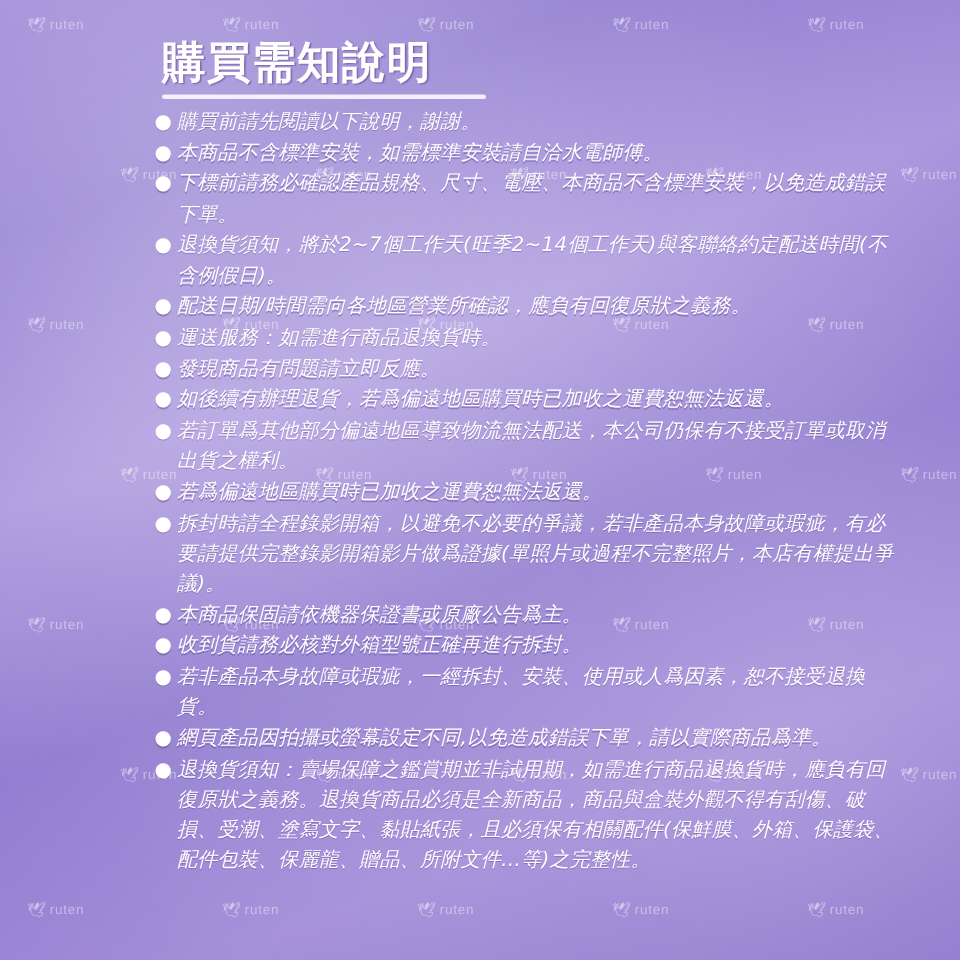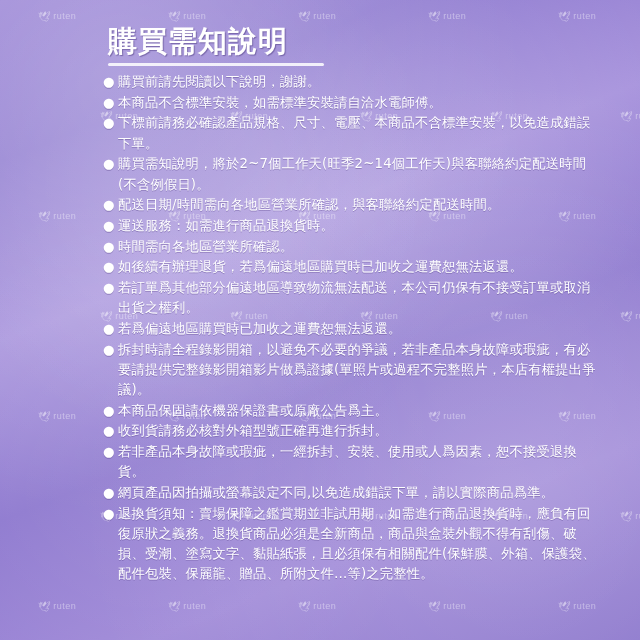--- a/index.html
+++ b/index.html
@@ -32,21 +32,20 @@
       radial-gradient(circle at 25% 72%, rgba(255,255,255,0.07) 0 12%, rgba(255,255,255,0) 42%),
       radial-gradient(circle at 78% 60%, rgba(255,255,255,0.06) 0 10%, rgba(255,255,255,0) 40%);
     pointer-events: none;
   }
   
   #watermarks {
     position: absolute;
     inset: 0;
     pointer-events: none;
     z-index: 3;
-    margin-left: 20px;
   }
   .wm {
     position: absolute;
     font-size: 9px;
     letter-spacing: 0.5px;
     color: rgba(255,255,255,0.42);
     white-space: nowrap;
     font-family: "Liberation Sans", sans-serif;
   }
   .wm .bird {
@@ -102,20 +101,21 @@
   ul#notes li .bullet {
     position: absolute;
     left: -15px;
     top: 0px;
     font-size: 13.3px;
     line-height: 20.2px;
     color: #ffffff;
   }
   ul#notes li .txt {
     display: block;
+    font-style: italic;
   }
 </style>
 </head>
 <body>
 
 <div id="page">
 
   <div id="card">
     <div id="title">
       <span>購買需知說明</span>
@@ -130,33 +130,33 @@
       <li>
           <span class="bullet">●</span>
           <span class="txt">本商品不含標準安裝，如需標準安裝請自洽水電師傅。</span>
         </li>
       <li>
           <span class="bullet">●</span>
           <span class="txt">下標前請務必確認產品規格、尺寸、電壓、本商品不含標準安裝，以免造成錯誤下單。</span>
         </li>
       <li>
           <span class="bullet">●</span>
-          <span class="txt">購買需知說明，將於2~7個工作天(旺季2~14個工作天)與客聯絡約定配送時間(不含例假日)。</span>
-        </li>
-      <li>
-          <span class="bullet">●</span>
-          <span class="txt">配送日期/時間需向各地區營業所確認，與客聯絡約定配送時間。</span>
+          <span class="txt">退換貨須知，將於2~7個工作天(旺季2~14個工作天)與客聯絡約定配送時間(不含例假日)。</span>
+        </li>
+      <li>
+          <span class="bullet">●</span>
+          <span class="txt">配送日期/時間需向各地區營業所確認，應負有回復原狀之義務。</span>
         </li>
       <li>
           <span class="bullet">●</span>
           <span class="txt">運送服務：如需進行商品退換貨時。</span>
         </li>
       <li>
           <span class="bullet">●</span>
-          <span class="txt">時間需向各地區營業所確認。</span>
+          <span class="txt">發現商品有問題請立即反應。</span>
         </li>
       <li>
           <span class="bullet">●</span>
           <span class="txt">如後續有辦理退貨，若爲偏遠地區購買時已加收之運費恕無法返還。</span>
         </li>
       <li>
           <span class="bullet">●</span>
           <span class="txt">若訂單爲其他部分偏遠地區導致物流無法配送，本公司仍保有不接受訂單或取消出貨之權利。</span>
         </li>
       <li>

